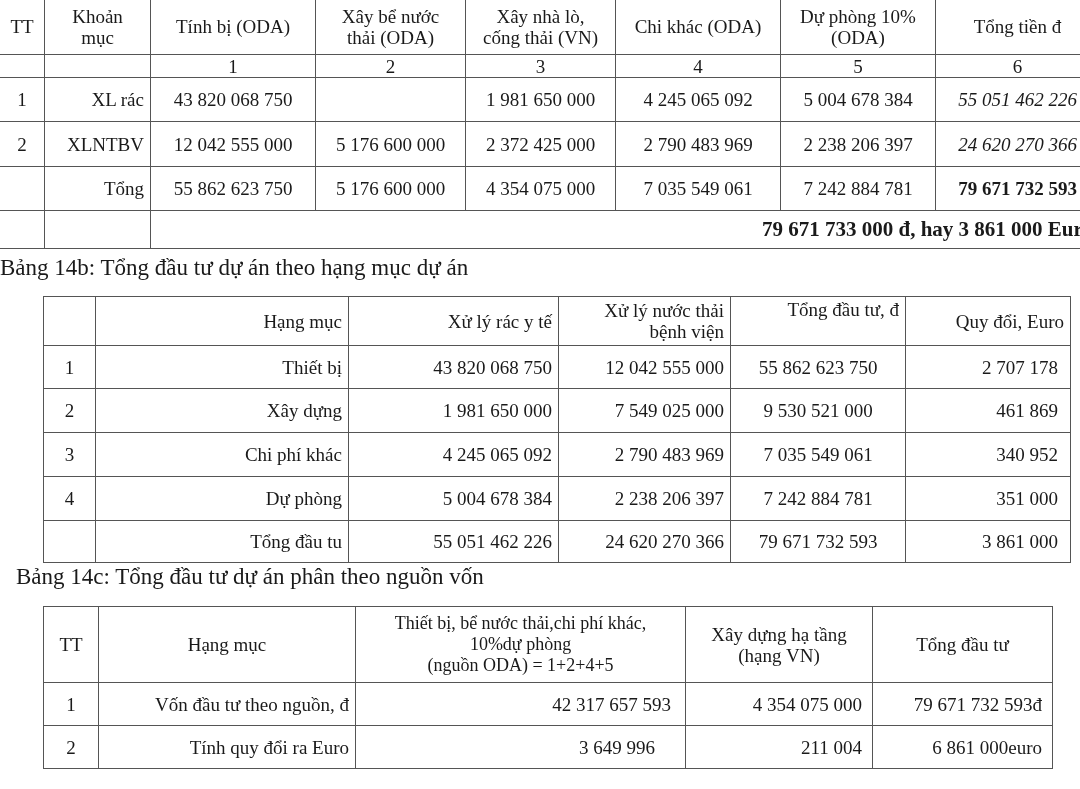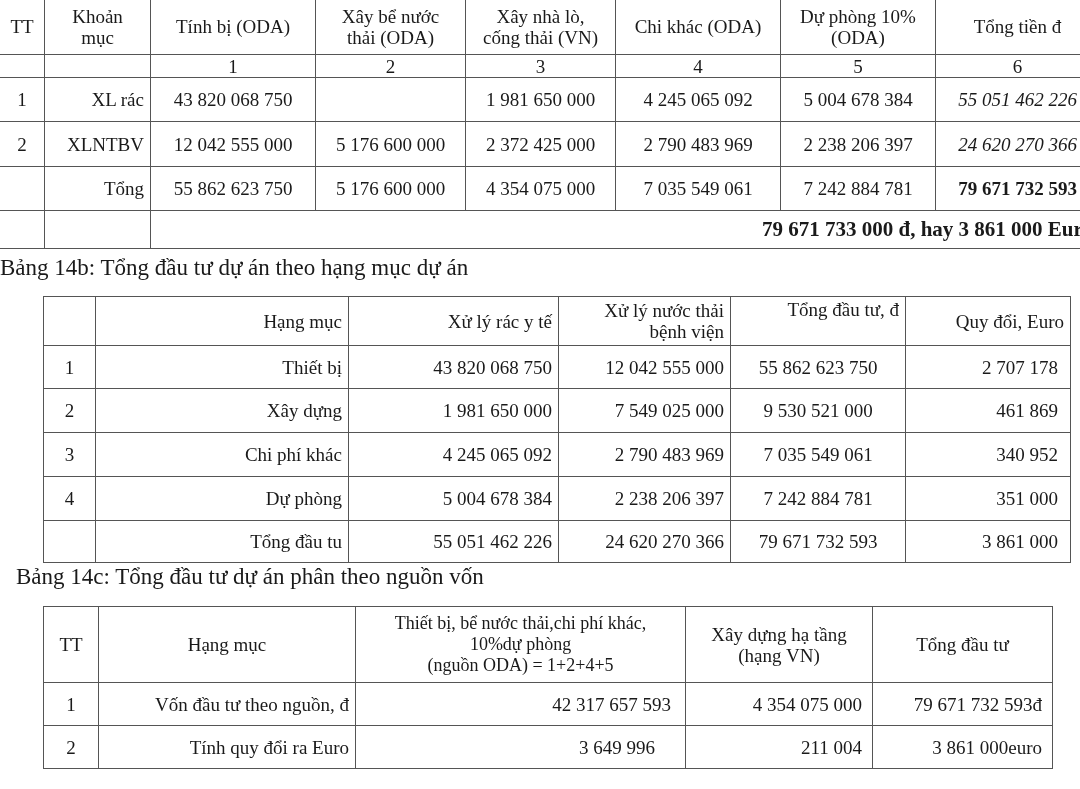--- a/index.html
+++ b/index.html
@@ -209,16 +209,16 @@
     <td class="l" style="padding-left:10px">Vốn đầu tư theo nguồn, đ</td>
     <td class="r" style="padding-right:14px">42 317 657 593</td>
     <td class="r" style="padding-right:10px">4 354 075 000</td>
     <td class="r" style="padding-right:10px">79 671 732 593đ</td>
   </tr>
   <tr style="height:43px">
     <td class="c">2</td>
     <td class="l" style="padding-left:10px">Tính quy đổi ra Euro</td>
     <td class="r" style="padding-right:30px">3 649 996</td>
     <td class="r" style="padding-right:10px">211 004</td>
-    <td class="r" style="padding-right:10px">3 861 000euro</td>
+    <td class="r" style="padding-right:10px">6 861 000euro</td>
   </tr>
 </tbody>
   </table>
 
 </body></html>

